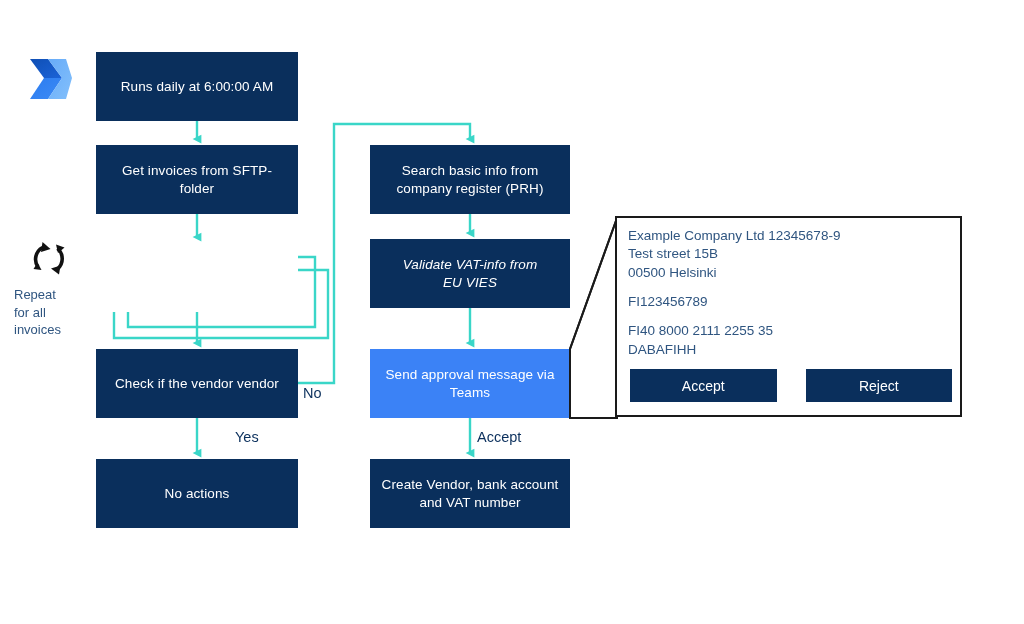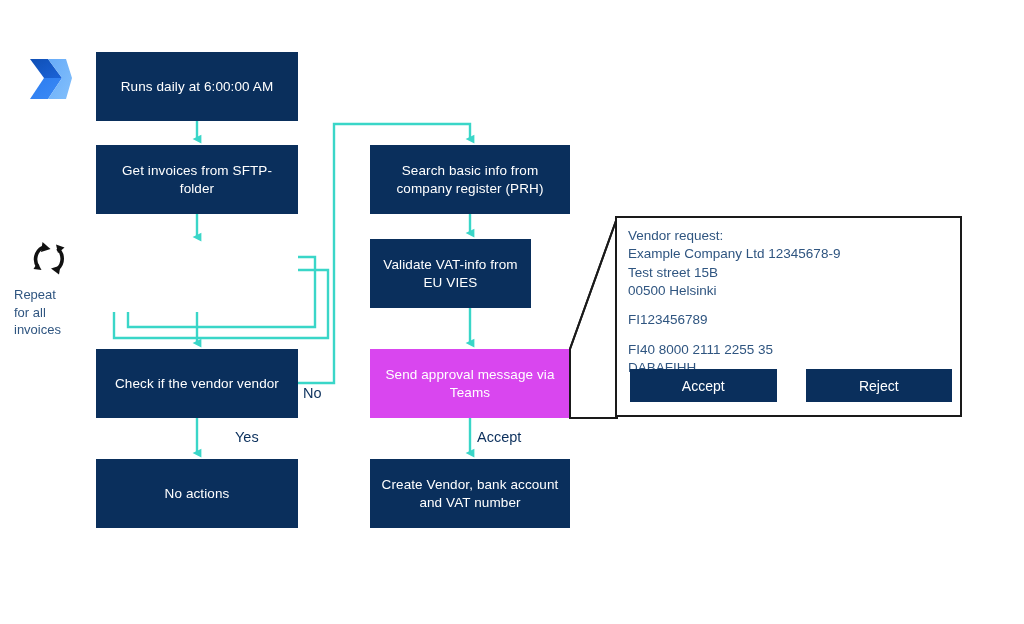--- a/index.html
+++ b/index.html
@@ -36,21 +36,21 @@
     align-items: center;
     justify-content: center;
     text-align: center;
     color: #ffffff;
     font-size: 13.5px;
     line-height: 1.3;
     padding: 4px 10px;
     letter-spacing: 0.1px;
   }
   .node.dark { background: #0a2f5c; }
-  .node.bright { background: #d946ef; }
+  .node.bright { background: #3b82f6; }
 
   
   .edge-label {
     position: absolute;
     color: #0a2f5c;
     font-size: 14.5px;
     line-height: 1;
     white-space: nowrap;
   }
 
@@ -212,21 +212,21 @@
   </div>
 
   <div class="node dark" style="left:96px; top:459px; width:202px; height:69px;">
     <span>No actions</span>
   </div>
 
   <div class="node dark" style="left:370px; top:145px; width:200px; height:69px;">
     <span class="ml">Search basic info from<br>company register (PRH)</span>
   </div>
 
-  <div class="node dark" style="left:370px; top:239px; width:161px; height:69px;">
+  <div class="node dark" style="left:370px; top:239px; width:200px; height:69px;font-style:italic;">
     <span class="ml">Validate VAT-info from<br>EU VIES</span>
   </div>
 
   <div class="node bright" style="left:370px; top:349px; width:200px; height:69px;">
     <span class="ml">Send approval message via<br>Teams</span>
   </div>
 
   <div class="node dark" style="left:370px; top:459px; width:200px; height:69px;">
     <span class="ml">Create Vendor, bank account<br>and VAT number</span>
   </div>
@@ -236,21 +236,20 @@
   <div class="edge-label" style="left:477px; top:430px;">Accept</div>
 
   <svg class="svg-layer" style="z-index:5;">
     <polygon points="617,218 617,418 570,418 570,349" fill="#ffffff" stroke="#1a1a1a" stroke-width="2"></polygon>
     <line x1="617" y1="218" x2="570" y2="349" stroke="#1a1a1a" stroke-width="2"></line>
     <line x1="570" y1="418" x2="617" y2="418" stroke="#1a1a1a" stroke-width="2"></line>
   </svg>
 
   <div class="callout">
     <div class="callout-body">
-      <div class="callout-line">Vendor request:</div>
       <div class="callout-line">Example Company Ltd 12345678-9</div>
       <div class="callout-line">Test street 15B</div>
       <div class="callout-line">00500 Helsinki</div>
       <div class="callout-gap"></div>
       <div class="callout-line">FI123456789</div>
       <div class="callout-gap"></div>
       <div class="callout-line">FI40 8000 2111 2255 35</div>
       <div class="callout-line">DABAFIHH</div>
     </div>
     <div class="callout-actions">

